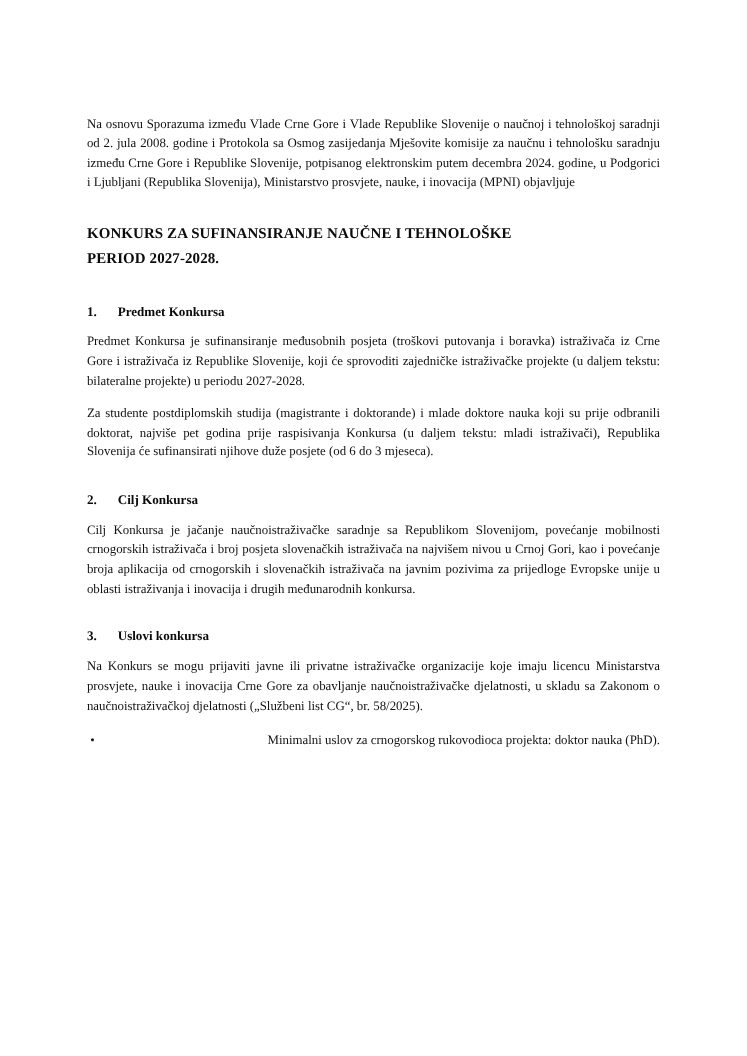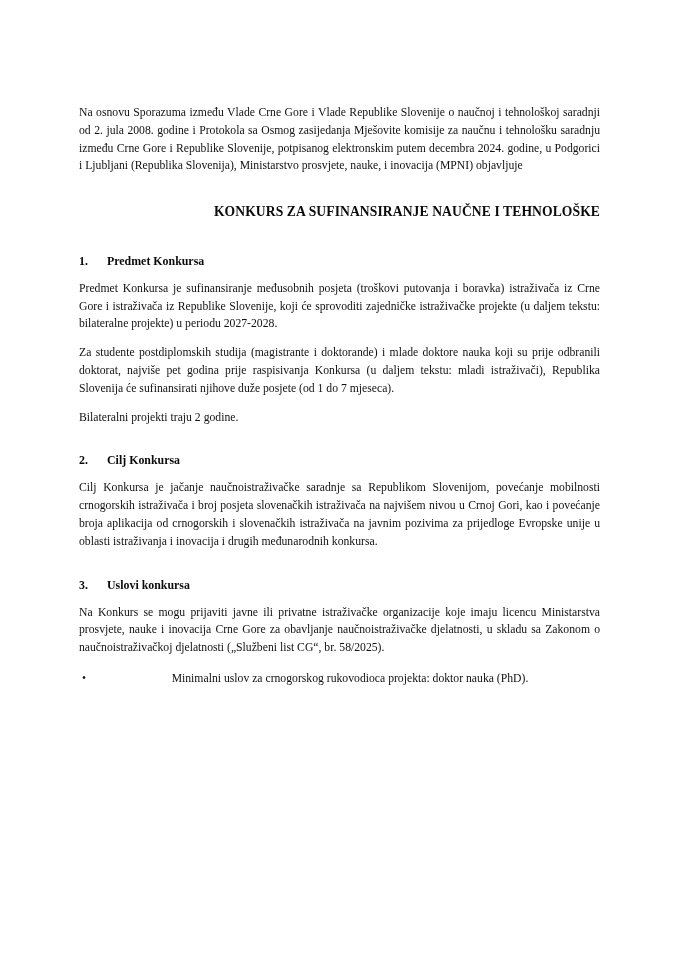--- a/index.html
+++ b/index.html
@@ -42,21 +42,21 @@
     hyphens: none;
   }
 
   .para:last-child { margin-bottom: 0; }
 
   
   .doc-title {
     font-size: 13.6px;
     line-height: 22.6px;
     font-weight: bold;
-    text-align: right;
+    text-align: left;
     margin: 26px 0 0 0;
     letter-spacing: 0.1px;
     color: #0b0b0b;
   }
 
   .doc-title .tline { display: block; }
 
   
   .section-head {
     display: flex;
@@ -104,43 +104,43 @@
     width: 21px;
     font-size: 11.5px;
     line-height: 17.8px;
     text-align: left;
     padding-left: 3px;
     box-sizing: border-box;
   }
 
   .bullet-item .bullet-text {
     flex: 1 1 auto;
-    text-align: center;
+    text-align: right;
   }
 </style>
 </head>
 <body>
 
 <div class="page">
   <div class="content">
 
     <p class="para">Na osnovu Sporazuma između Vlade Crne Gore i Vlade Republike Slovenije o naučnoj i tehnološkoj saradnji od 2. jula 2008. godine i Protokola sa Osmog zasijedanja Mješovite komisije za naučnu i tehnološku saradnju između Crne Gore i Republike Slovenije, potpisanog elektronskim putem decembra 2024. godine, u  Podgorici i Ljubljani (Republika Slovenija), Ministarstvo prosvjete, nauke, i inovacija (MPNI) objavljuje</p>
 
     <h1 class="doc-title">
       <span class="tline">KONKURS ZA SUFINANSIRANJE NAUČNE I TEHNOLOŠKE</span>
+      <span class="tline">PERIOD 2027-2028.</span>
     </h1>
 
     <section class="section first">
       <div class="section-head">
         <span class="num">1.</span>
         <span class="heading-text">Predmet Konkursa</span>
       </div>
       <p class="para">Predmet Konkursa je sufinansiranje međusobnih posjeta (troškovi putovanja i boravka) istraživača iz Crne Gore i istraživača iz Republike Slovenije, koji će sprovoditi zajedničke istraživačke projekte (u daljem tekstu: bilateralne projekte) u periodu 2027-2028.</p>
-      <p class="para">Za studente postdiplomskih studija (magistrante i doktorande) i mlade doktore nauka koji su prije odbranili doktorat, najviše pet godina prije raspisivanja Konkursa (u daljem tekstu: mladi istraživači), Republika Slovenija će sufinansirati njihove duže posjete (od 1 do 7 mjeseca).</p>
-      <p class="para">Bilateralni projekti traju 2 godine.</p>
+      <p class="para">Za studente postdiplomskih studija (magistrante i doktorande) i mlade doktore nauka koji su prije odbranili doktorat, najviše pet godina prije raspisivanja Konkursa (u daljem tekstu: mladi istraživači), Republika Slovenija će sufinansirati njihove duže posjete (od 6 do 3 mjeseca).</p>
     </section>
 
     <section class="section">
       <div class="section-head">
         <span class="num">2.</span>
         <span class="heading-text">Cilj Konkursa</span>
       </div>
       <p class="para">Cilj Konkursa je jačanje naučnoistraživačke saradnje sa Republikom Slovenijom, povećanje mobilnosti crnogorskih istraživača i broj posjeta slovenačkih istraživača na najvišem nivou u Crnoj Gori, kao i povećanje broja aplikacija od crnogorskih i slovenačkih istraživača na javnim pozivima za prijedloge Evropske unije u oblasti istraživanja i inovacija i drugih međunarodnih konkursa.</p>
     </section>
 

